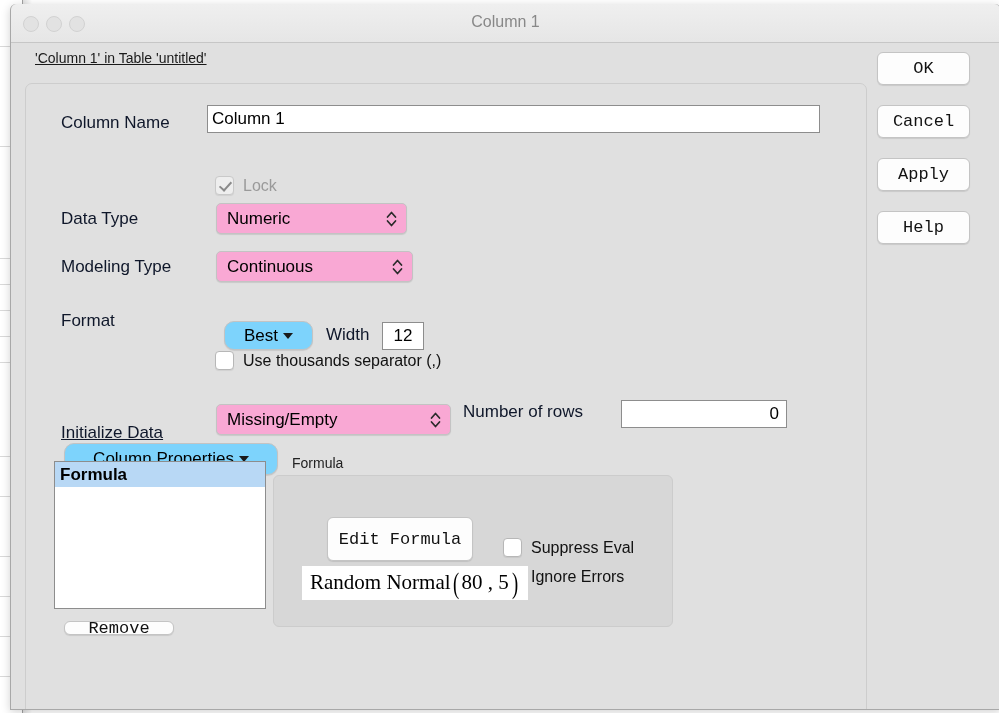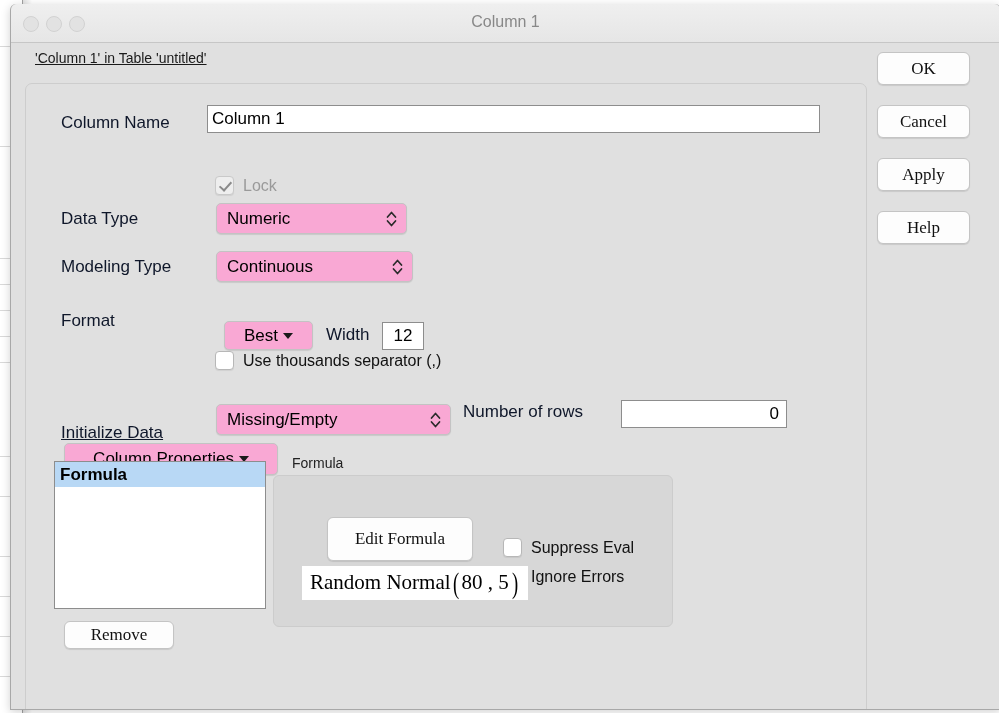--- a/index.html
+++ b/index.html
@@ -138,23 +138,23 @@
   .popup .chev {
     position: absolute;
     right: 9px; top: 50%;
     transform: translateY(-50%);
     width: 11px; height: 20px;
   }
 
   
   .pulldown {
     position: absolute;
-    background: #f9a8d4;
+    background: #7dd3fc;
     border: 1px solid #c3c3c3;
-    border-radius: 5px;
+    border-radius: 10px;
     box-sizing: border-box;
     box-shadow: 0 1px 1px rgba(0,0,0,0.10);
     display: flex;
     align-items: center;
     justify-content: center;
     font-size: 17px;
     color: #000;
   }
   .pulldown .tri {
     margin-left: 5px;
@@ -168,21 +168,21 @@
   .pushbtn {
     position: absolute;
     background: #fdfdfd;
     border: 1px solid #c4c4c4;
     border-radius: 6px;
     box-sizing: border-box;
     box-shadow: 0 1px 1px rgba(0,0,0,0.10);
     display: flex; align-items: center; justify-content: center;
     font-size: 17px;
     color: #111;
-    font-family: Liberation Serif, serif;
+    font-family: Liberation Mono, monospace;
   }
 
   
   .cbox-wrap {
     position: absolute;
     display: flex;
     align-items: center;
   }
   .cbox {
     width: 19px; height: 19px;
@@ -383,21 +383,21 @@
 
     <div class="pulldown" style="left:53px; top:400px; width:214px; height:32px;">
       <span>Column Properties</span>
       <span class="tri"></span>
     </div>
 
     <div id="prop-list">
       <div class="list-item selected">Formula</div>
     </div>
 
-    <div class="pushbtn" style="left:53px; top:578px; width:110px; height:28px;text-align:right;">Remove</div>
+    <div class="pushbtn" style="left:53px; top:578px; width:110px; height:14px;text-align:right;">Remove</div>
 
     <div id="formula-group-label">Formula</div>
     <div id="formula-group"></div>
 
     <div class="pushbtn" style="left:316px; top:474px; width:146px; height:44px;">Edit Formula</div>
 
     <div class="cbox-wrap" style="left:492px; top:495px;">
       <span class="cbox"></span>
       <span class="cbox-label">Suppress Eval</span>
     </div>

